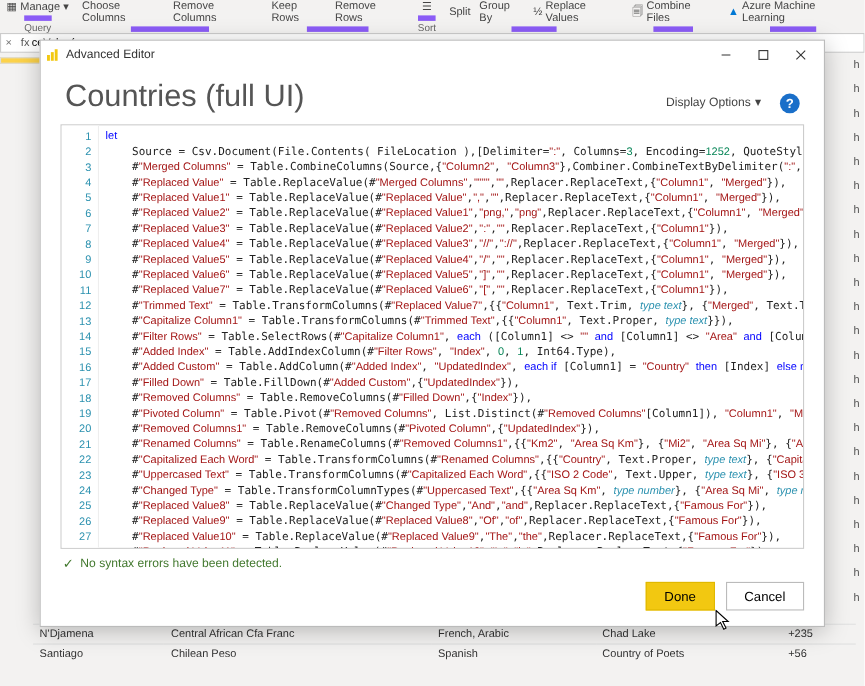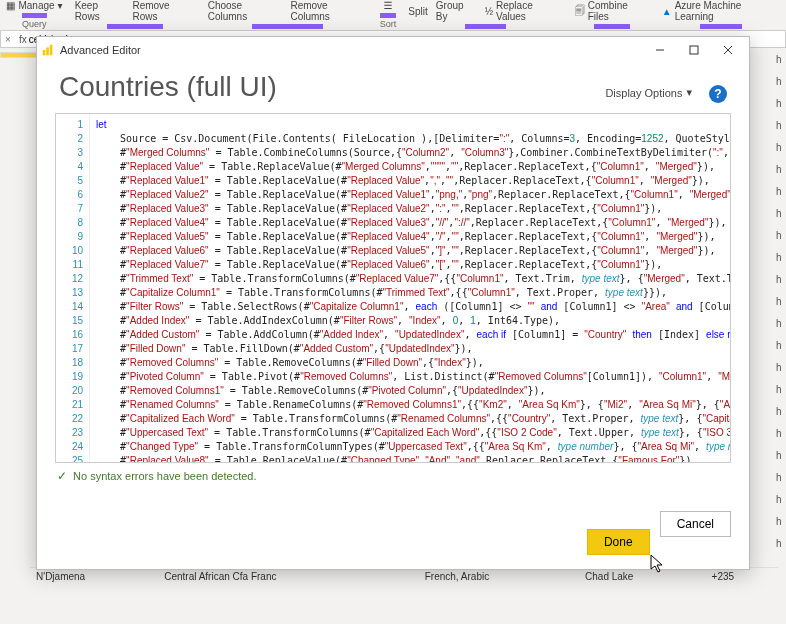--- a/index.html
+++ b/index.html
@@ -53,21 +53,21 @@
   .code .kw  { color:#0000ff; }
   .code .str { color:#a31515; }
   .code .num { color:#098658; }
   .code .ty  { color:#2b91af;font-style:italic; }
 
   .status { margin:6px 20px 0; display:flex; align-items:center; gap:6px; font-size:11px; color:#43792f; }
   .status .chk { color:#43792f; font-size:12px; }
 
   .footer { padding:10px 18px 14px; display:flex; justify-content:flex-end; gap:10px; align-items:center; }
   .btn { font-size:12px; padding:5px 16px; border:1px solid #bbb; background:#fff; cursor:pointer; }
-  .btn.primary { background:#f2c811; border-color:#e0b800;margin-top:36px; }
+  .btn.primary { background:#f2c811; border-color:#e0b800; }
 
   .cursor-img { position:absolute; pointer-events:none; }
 </style>
 </head>
 <body>
 
 <div class="app">
 
   <div class="ribbon">
     <div class="grp">
@@ -75,31 +75,31 @@
         <span class="item">
           <span>▦</span>
           <span>Manage</span>
             <span>▾</span>
         </span>
       </div>
       <div class="sub">Query</div>
     </div>
     <div class="grp">
       <div class="top">
+        <span class="item">Choose Columns</span>
+        <span class="item">Remove Columns</span>
+      </div>
+      <div class="sub">Manage Columns</div>
+    </div>
+    <div class="grp">
+      <div class="top">
         <span class="item">Keep Rows</span>
         <span class="item">Remove Rows</span>
       </div>
       <div class="sub">Reduce Rows</div>
-    </div>
-    <div class="grp">
-      <div class="top">
-        <span class="item">Choose Columns</span>
-        <span class="item">Remove Columns</span>
-      </div>
-      <div class="sub">Manage Columns</div>
     </div>
     <div class="grp">
       <div class="top">
         <span class="item">☰</span>
       </div>
       <div class="sub">Sort</div>
     </div>
     <div class="grp">
       <div class="top">
         <span class="item">Split</span>
@@ -166,20 +166,27 @@
 
   <div class="bg-table">
     <table>
       <tbody>
           <tr>
         <td>N'Djamena</td>
             <td>Central African Cfa Franc</td>
         <td>French, Arabic</td>
             <td>Chad Lake</td>
         <td>+235</td>
+      </tr>
+      <tr>
+        <td>Santiago</td>
+            <td>Chilean Peso</td>
+        <td>Spanish</td>
+            <td>Country of Poets</td>
+        <td>+56</td>
       </tr>
     </tbody>
       </table>
   </div>
 
   <div class="modal">
     <div class="titlebar">
       <svg class="pbi" viewBox="0 0 16 16">
         <rect x="2" y="8" width="3" height="6" fill="#f2c811"></rect>
           <rect x="6" y="5" width="3" height="9" fill="#f2c811"></rect>

